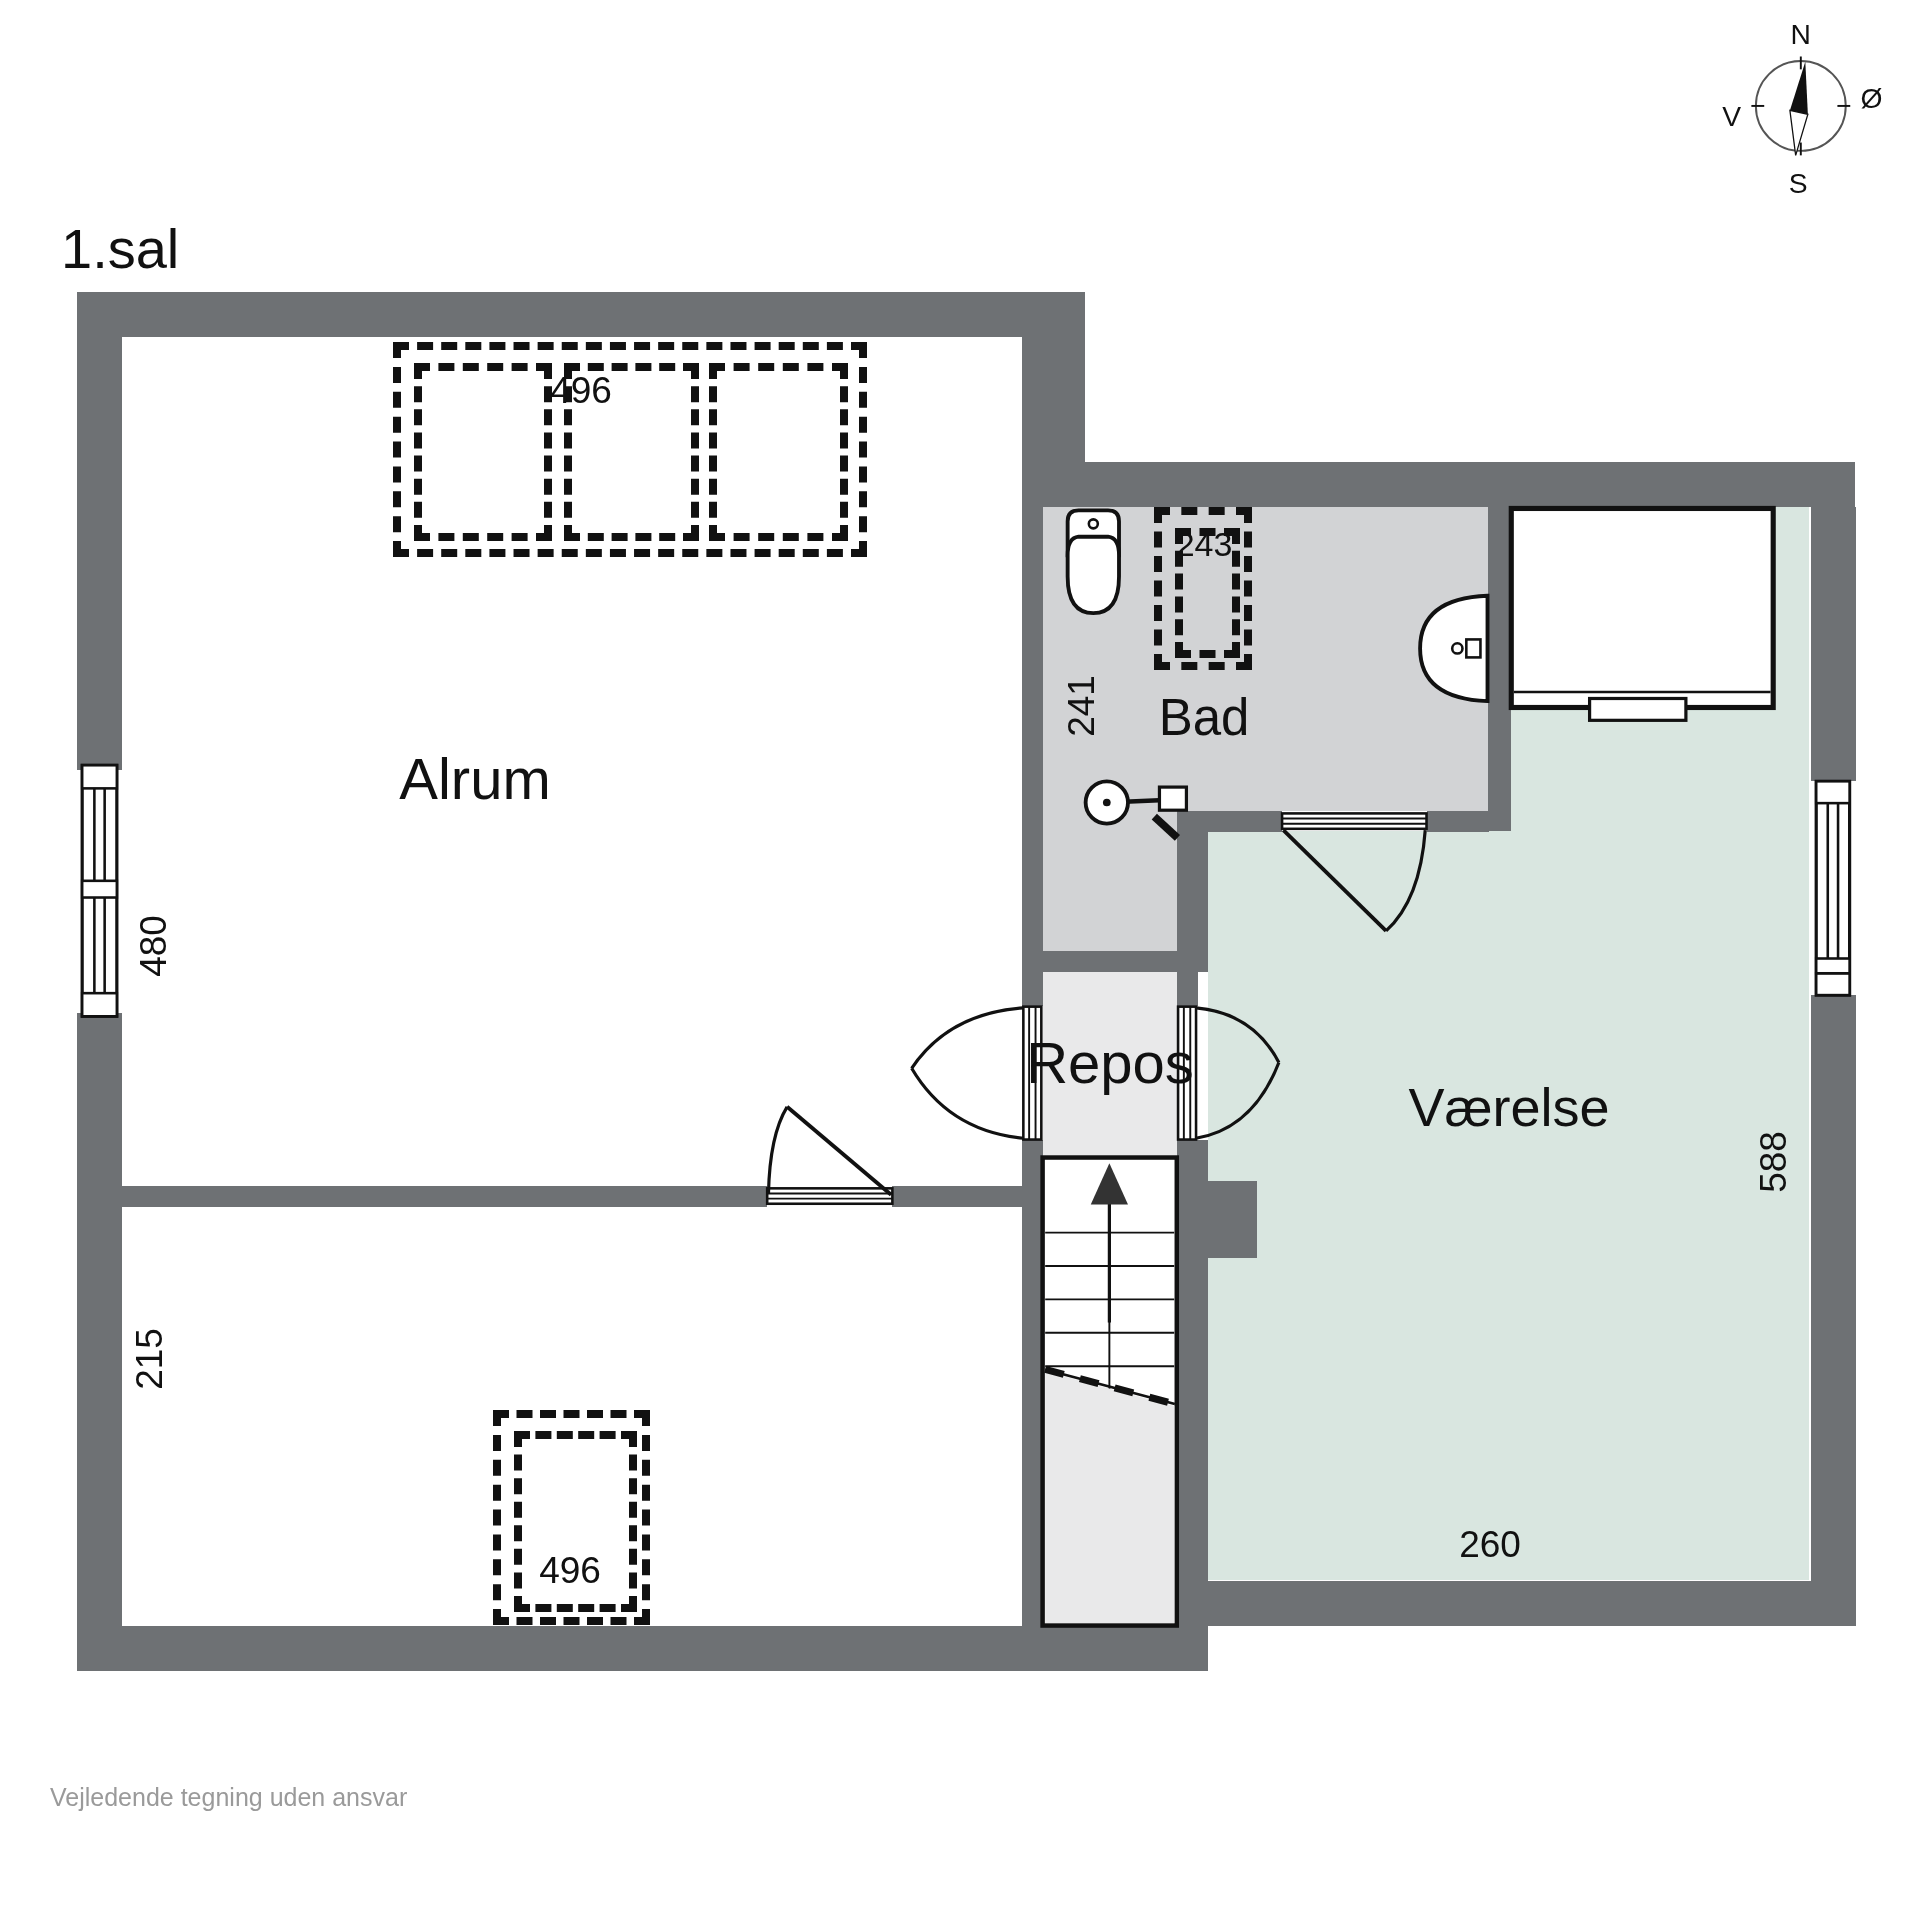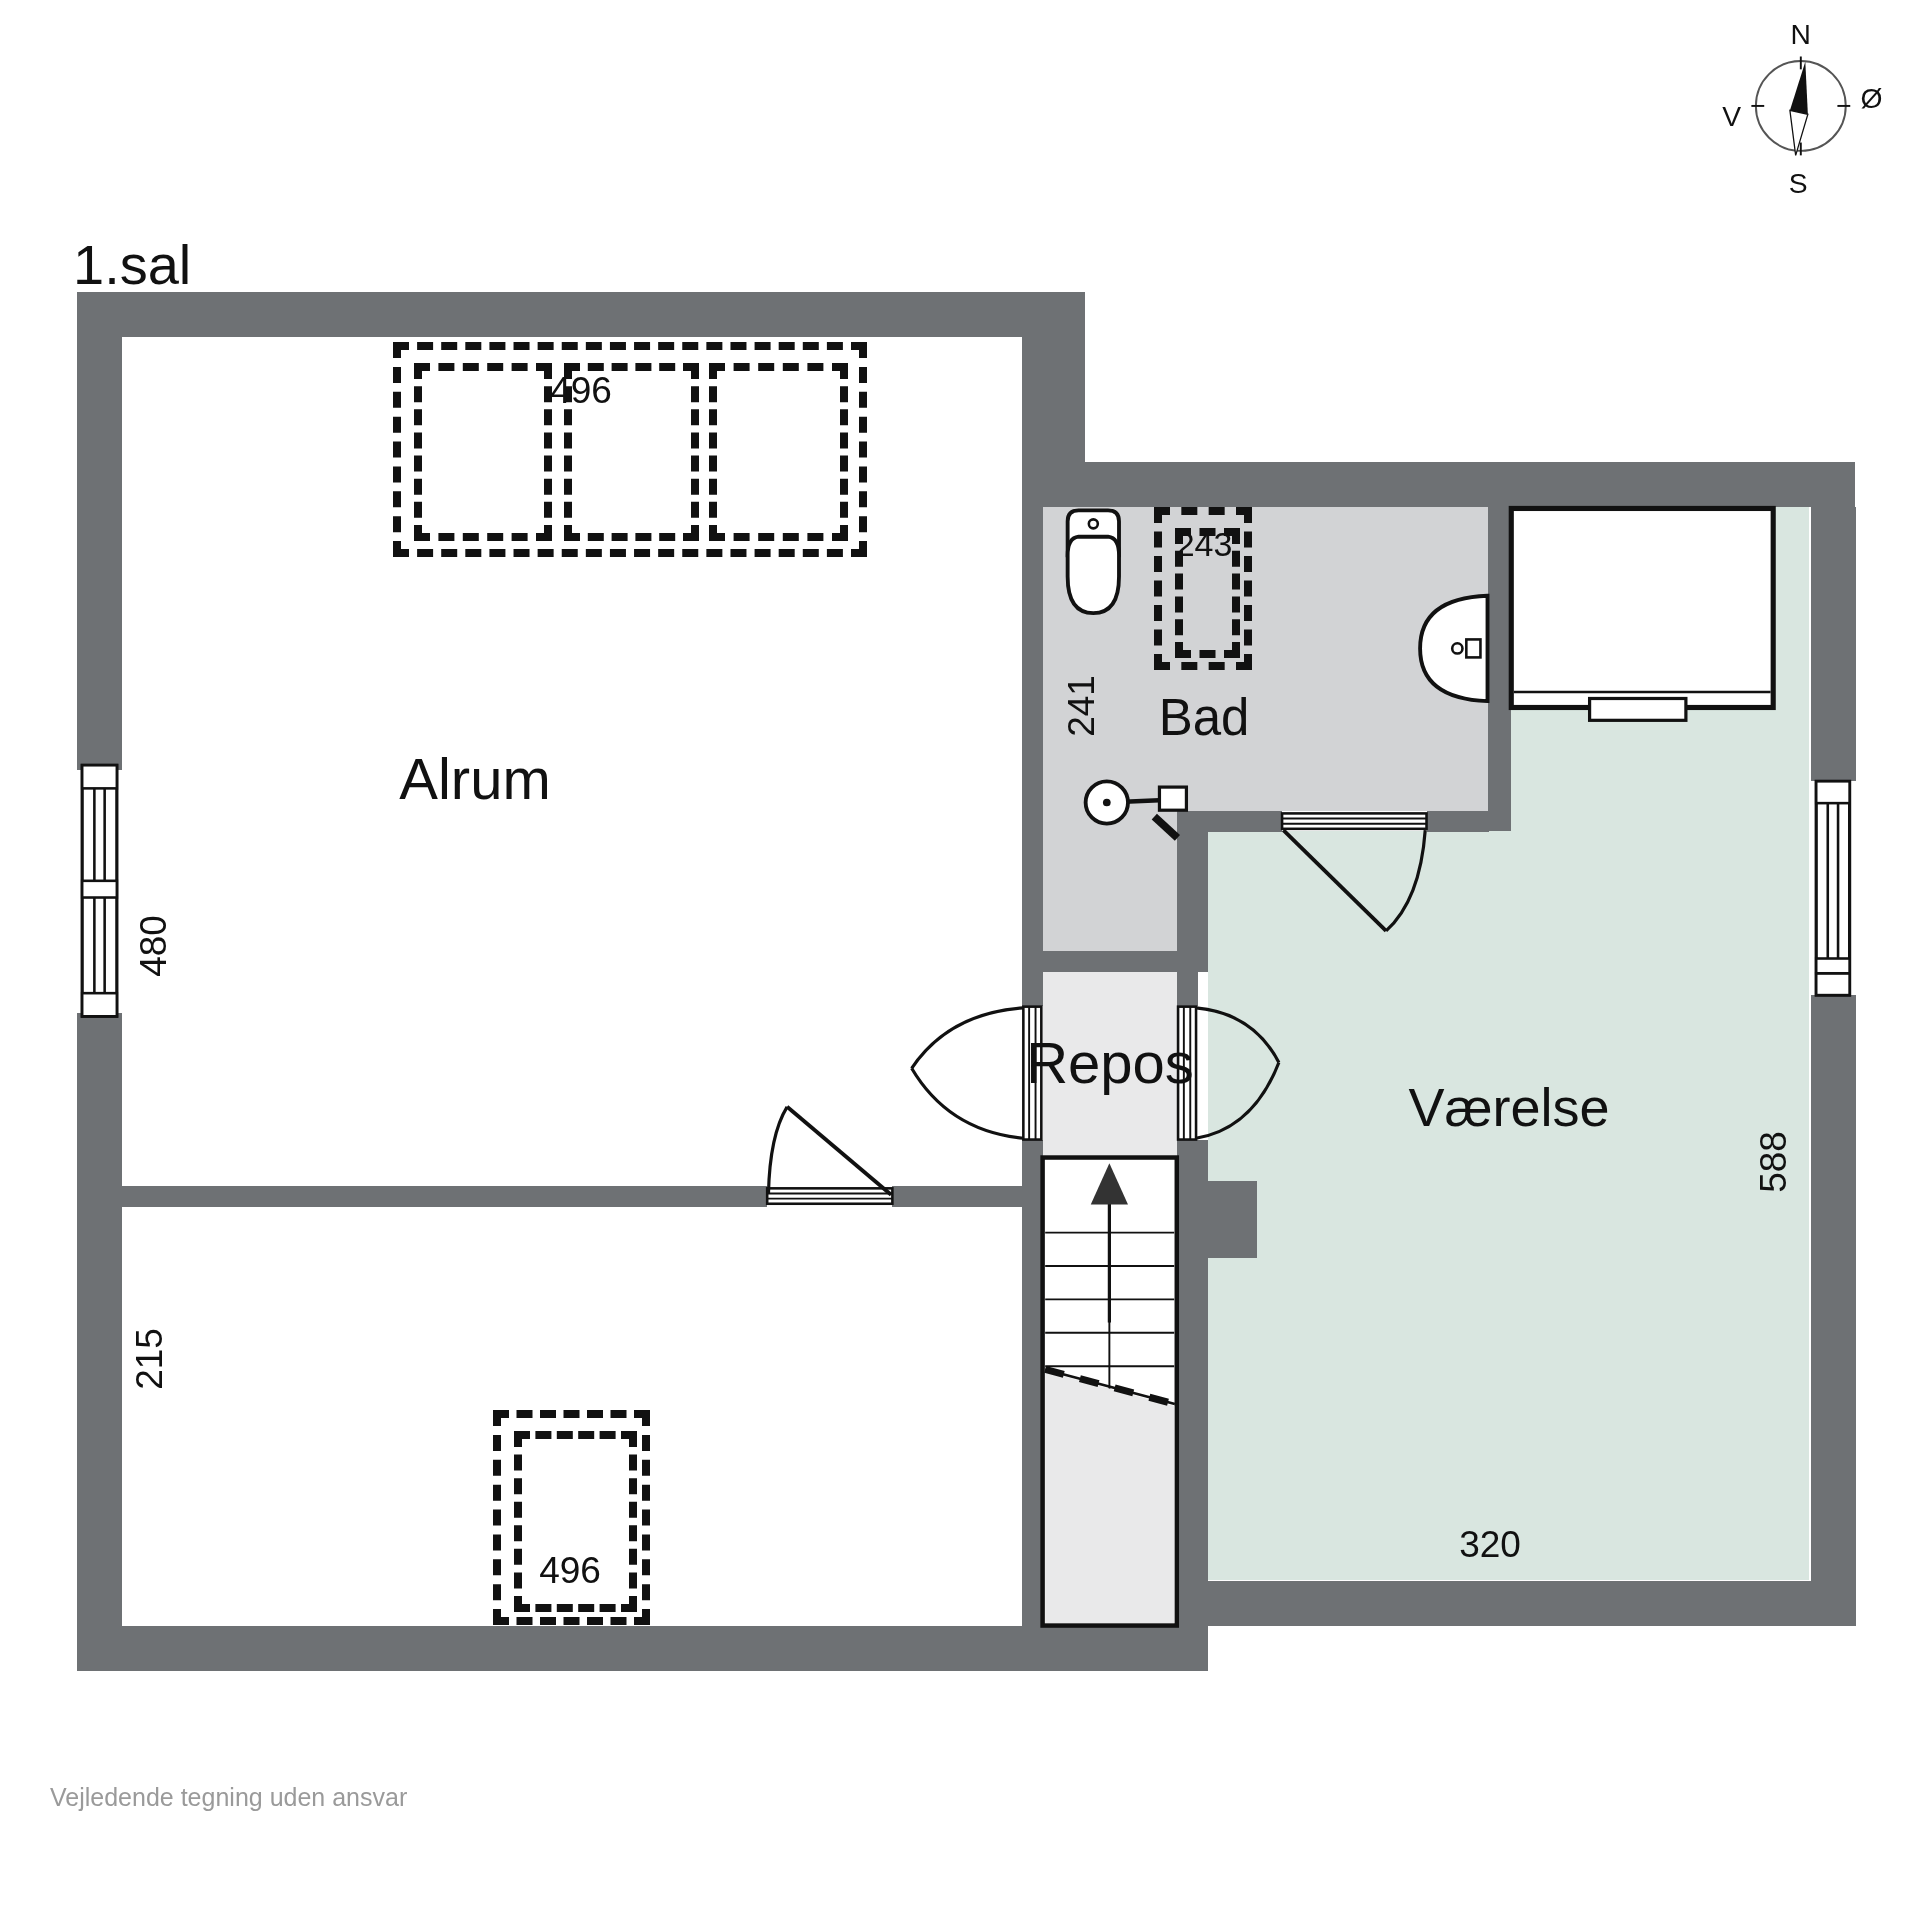--- a/index.html
+++ b/index.html
@@ -174,31 +174,31 @@
       <line class="ln" x1="2728" y1="165" x2="2748" y2="165" stroke-width="3"></line>
       <polygon points="2812,96 2788,172 2816,178" fill="#111"></polygon>
       <polygon points="2788,172 2816,178 2797,242" fill="#fff" stroke="#111" stroke-width="2"></polygon>
       <text x="2805" y="68" font-size="44" text-anchor="middle" fill="#111">N</text>
       <text x="2898" y="168" font-size="44" text-anchor="start" fill="#111">Ø</text>
       <text x="2801" y="300" font-size="44" text-anchor="middle" fill="#111">S</text>
       <text x="2712" y="196" font-size="44" text-anchor="end" fill="#111">V</text>
     </g>
   </svg>
 
-  <div class="title-lbl" style="left:61px;top:232px;margin-left:12px;">1.sal</div>
+  <div class="title-lbl" style="left:61px;top:216px;">1.sal</div>
 
   <div class="lbl room-lbl" style="left:443px;top:779px;font-size:58px;margin-left:32px;">Alrum</div>
   <div class="lbl room-lbl" style="left:1204px;top:717px;font-size:51px;">Bad</div>
   <div class="lbl room-lbl" style="left:1110px;top:1063px;font-size:58px;">Repos</div>
   <div class="lbl room-lbl" style="left:1509px;top:1107px;font-size:54px;">Værelse</div>
 
   <div class="lbl dim-lbl" style="left:581px;top:390px;">496</div>
   <div class="lbl dim-lbl" style="left:1204px;top:544px;font-size:34px;">243</div>
   <div class="lbl vlbl dim-lbl" style="left:1081px;top:706px;">241</div>
   <div class="lbl vlbl dim-lbl" style="left:153px;top:946px;">480</div>
   <div class="lbl vlbl dim-lbl" style="left:149px;top:1359px;">215</div>
   <div class="lbl dim-lbl" style="left:570px;top:1570px;">496</div>
   <div class="lbl vlbl dim-lbl" style="left:1773px;top:1162px;">588</div>
-  <div class="lbl dim-lbl" style="left:1490px;top:1544px;">320</div>
+  <div class="lbl dim-lbl" style="left:1490px;top:1544px;">260</div>
 
   <div class="footer-lbl" style="left:50px;top:1783px;">Vejledende tegning uden ansvar</div>
 </div>
 
 
 </body></html>

